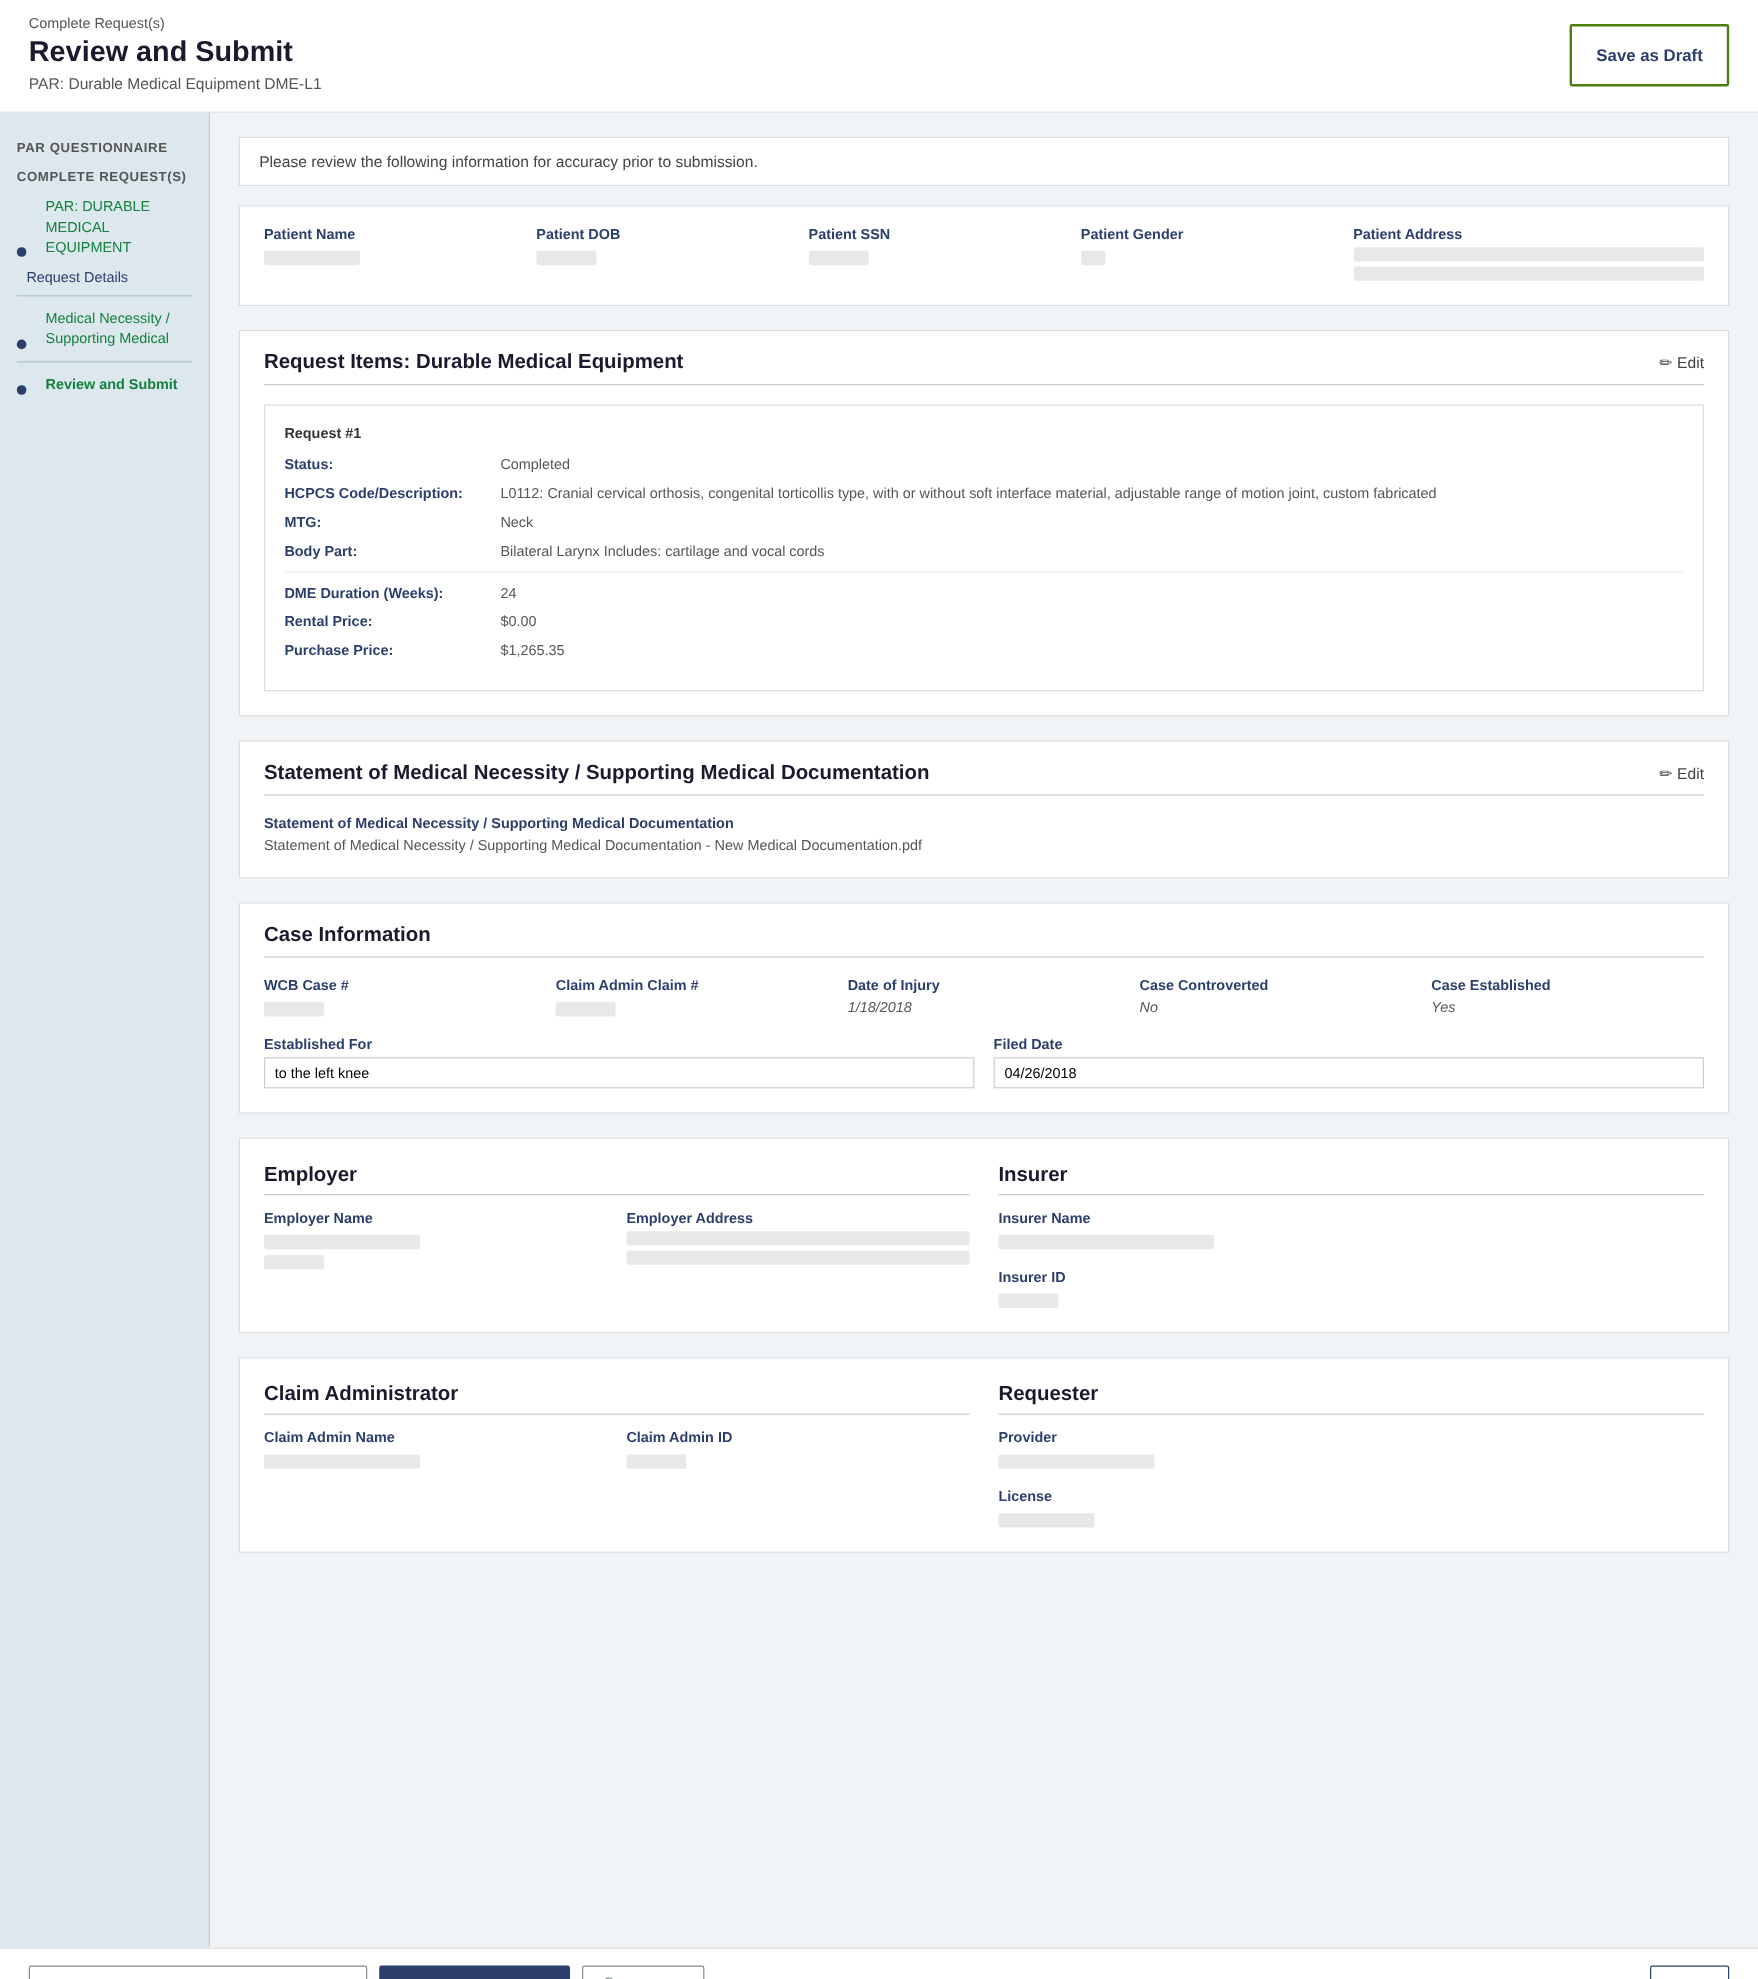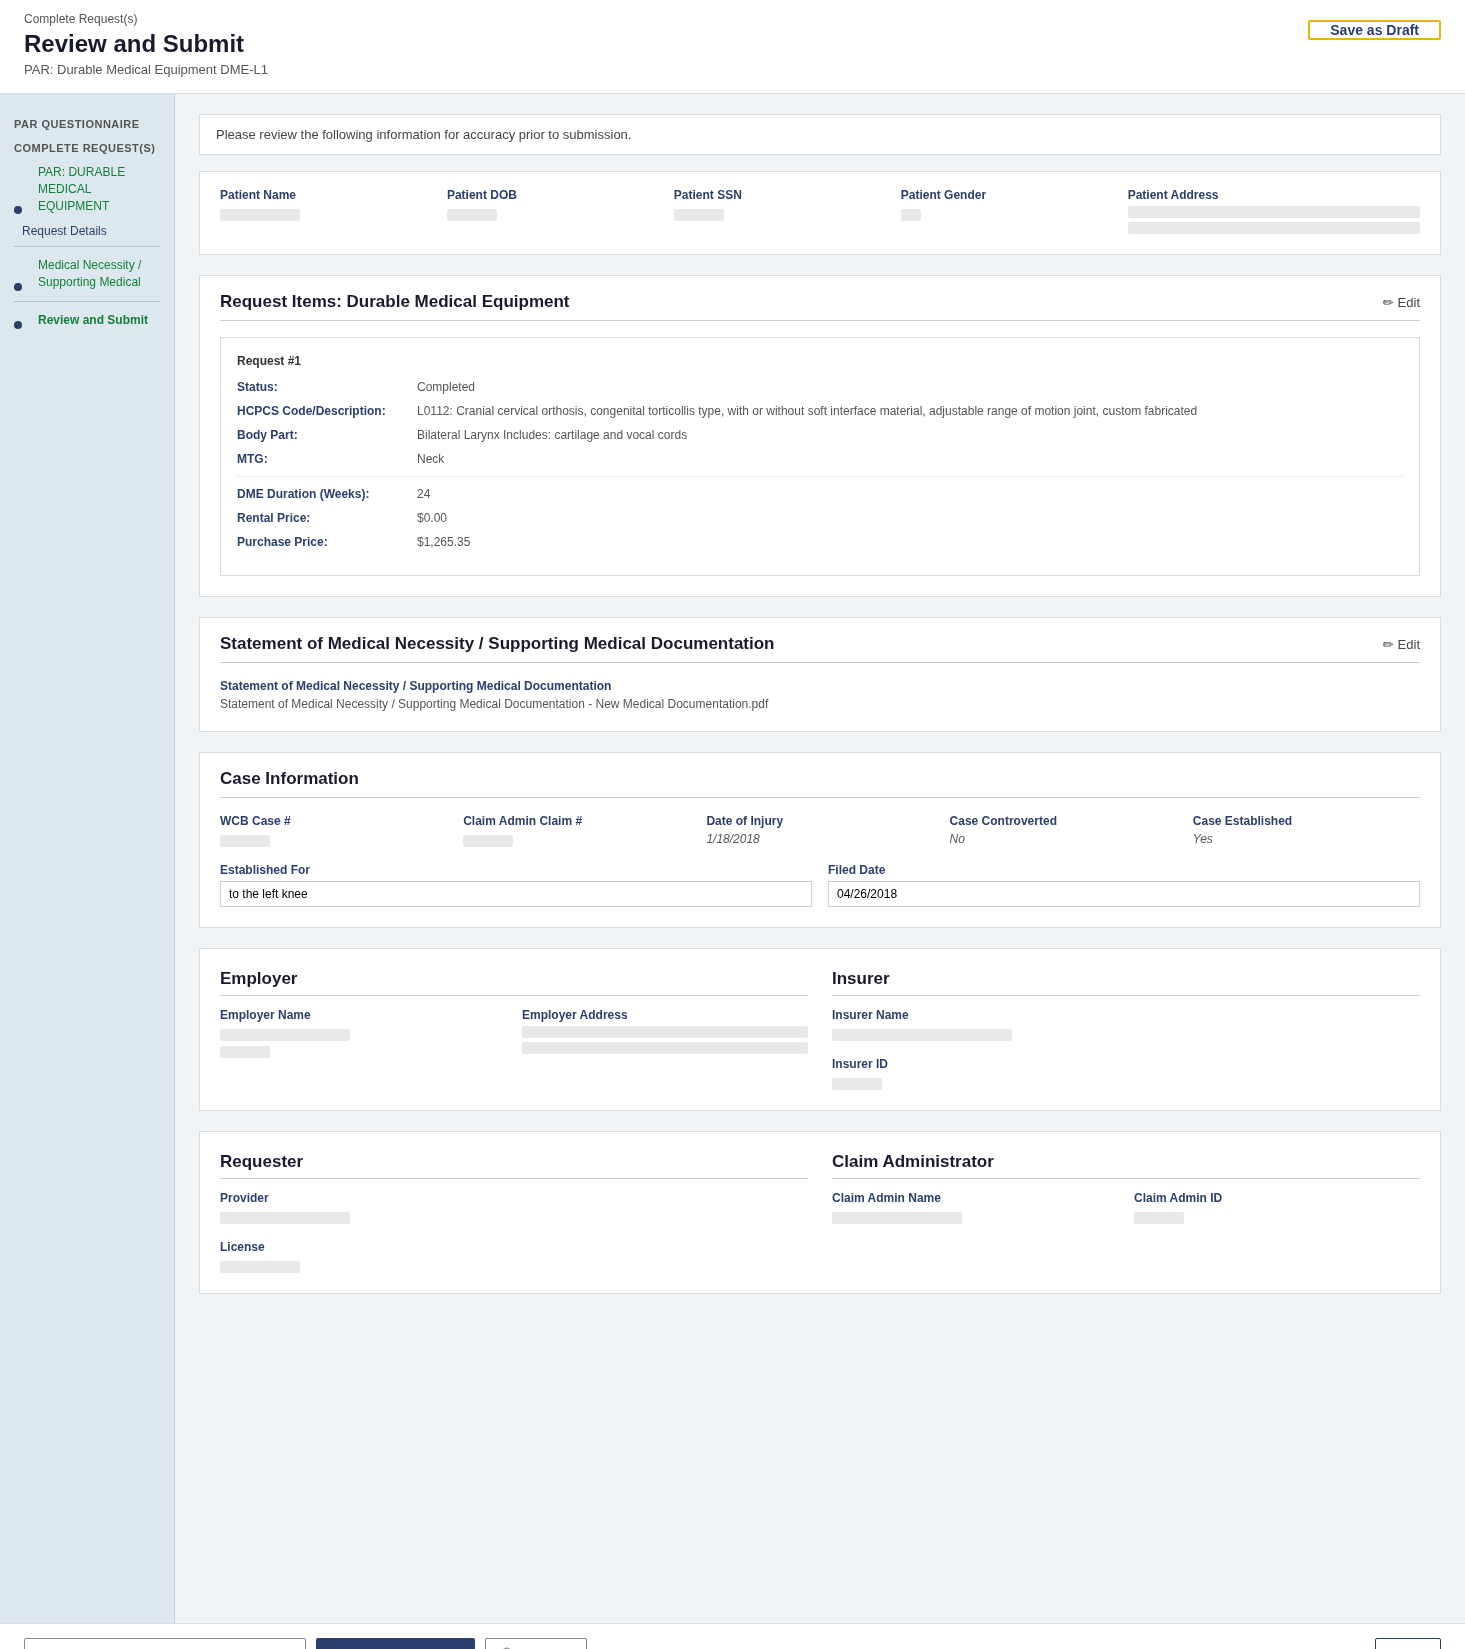--- a/index.html
+++ b/index.html
@@ -11,24 +11,24 @@
       border-bottom: 1px solid #ddd;
       display: flex;
       justify-content: space-between;
       align-items: flex-start;
     }
     .top-header-left {}
     .breadcrumb { font-size: 12px; color: #555; margin-bottom: 4px; }
     .page-title { font-size: 24px; font-weight: bold; color: #1a1a2e; margin-bottom: 4px; }
     .page-subtitle { font-size: 13px; color: #555; }
     .save-draft-btn {
-      border: 2px solid #eab308;
+      border: 2px solid #4d7c0f;
       background: #fff;
       color: #2c3e6b;
-      padding: 0 20px;
+      padding: 16px 20px;
       font-size: 14px;
       cursor: pointer;
       border-radius: 2px;
       font-weight: 600;
       margin-top: 8px;
     }
 
     .main-layout {
       display: flex;
       min-height: calc(100vh - 120px);
@@ -404,26 +404,26 @@
         <div class="request-number">Request #1</div>
         <div class="request-field-row">
           <div class="request-field-label">Status:</div>
           <div class="request-field-value">Completed</div>
         </div>
         <div class="request-field-row">
           <div class="request-field-label">HCPCS Code/Description:</div>
           <div class="request-field-value">L0112: Cranial cervical orthosis, congenital torticollis type, with or without soft interface material, adjustable range of motion joint, custom fabricated</div>
         </div>
         <div class="request-field-row">
+          <div class="request-field-label">MTG:</div>
+          <div class="request-field-value">Neck</div>
+        </div>
+        <div class="request-field-row">
           <div class="request-field-label">Body Part:</div>
           <div class="request-field-value">Bilateral Larynx Includes: cartilage and vocal cords</div>
-        </div>
-        <div class="request-field-row">
-          <div class="request-field-label">MTG:</div>
-          <div class="request-field-value">Neck</div>
         </div>
         <hr class="request-divider">
         <div class="request-field-row">
           <div class="request-field-label">DME Duration (Weeks):</div>
           <div class="request-field-value">24</div>
         </div>
         <div class="request-field-row">
           <div class="request-field-label">Rental Price:</div>
           <div class="request-field-value">$0.00</div>
         </div>
@@ -514,42 +514,42 @@
               <span class="blurred-sm">&nbsp;</span>
             </div>
           </div>
         </div>
       </div>
     </div>
 
     <div class="section-card">
       <div class="two-col-section">
         <div>
+          <div class="sub-section-title">Claim Administrator</div>
+          <div class="employer-grid">
+            <div>
+              <div class="field-label">Claim Admin Name</div>
+              <span class="blurred-lg">&nbsp;</span>
+            </div>
+            <div>
+              <div class="field-label">Claim Admin ID</div>
+              <span class="blurred-sm">&nbsp;</span>
+            </div>
+          </div>
+        </div>
+        <div>
           <div class="sub-section-title">Requester</div>
           <div class="insurer-grid">
             <div>
               <div class="field-label">Provider</div>
               <span class="blurred-lg">&nbsp;</span>
             </div>
             <div>
               <div class="field-label">License</div>
               <span class="blurred">&nbsp;</span>
-            </div>
-          </div>
-        </div>
-        <div>
-          <div class="sub-section-title">Claim Administrator</div>
-          <div class="employer-grid">
-            <div>
-              <div class="field-label">Claim Admin Name</div>
-              <span class="blurred-lg">&nbsp;</span>
-            </div>
-            <div>
-              <div class="field-label">Claim Admin ID</div>
-              <span class="blurred-sm">&nbsp;</span>
             </div>
           </div>
         </div>
       </div>
     </div>
 
   </div>
 </div>
 
 <div class="bottom-nav">

